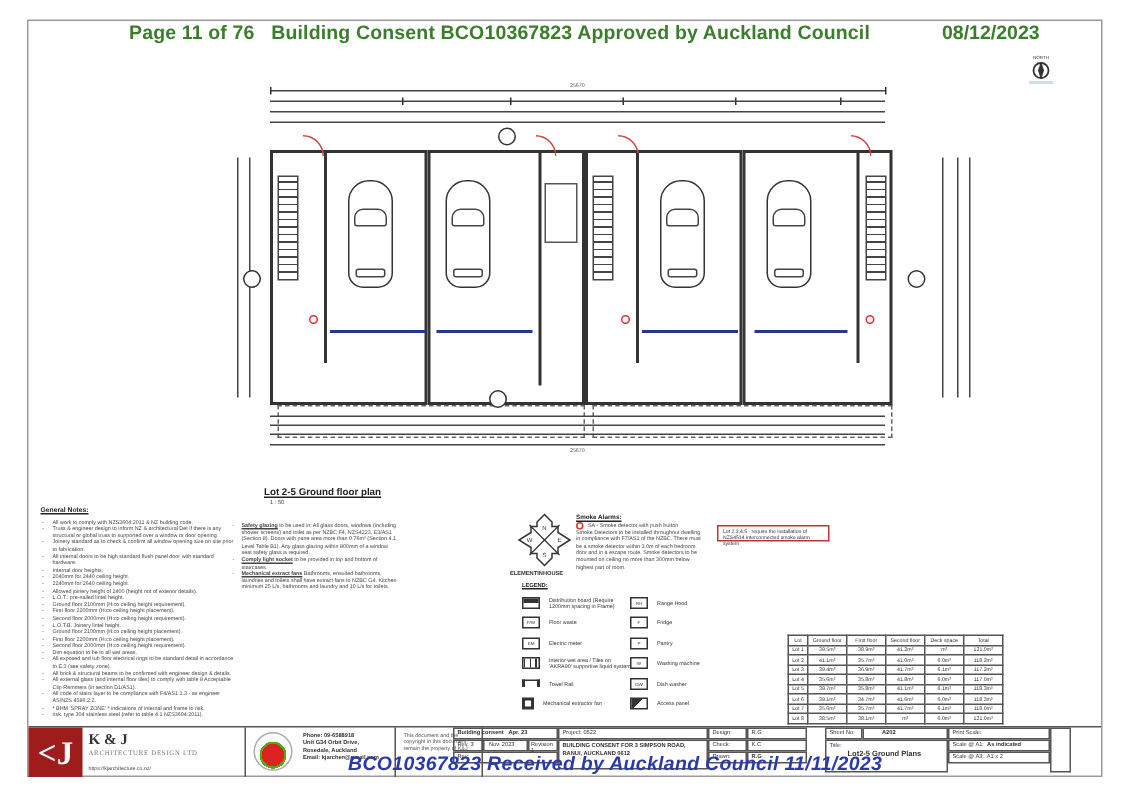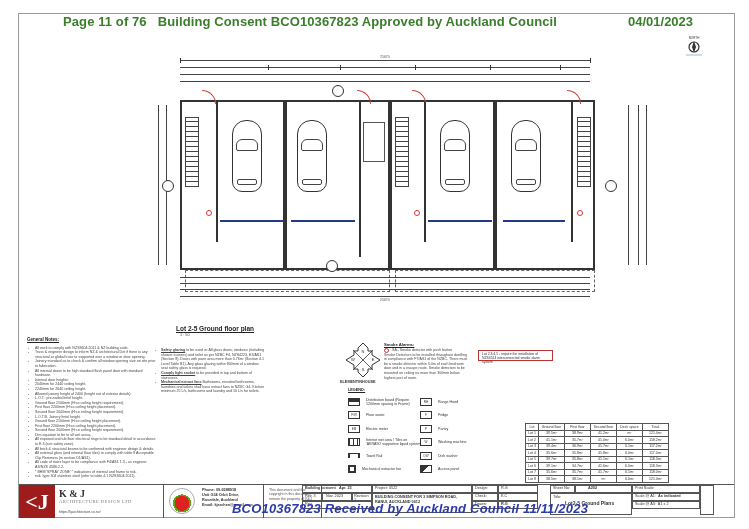--- a/index.html
+++ b/index.html
@@ -2,21 +2,21 @@
 <html><head>
 <meta charset="utf-8">
 <style>
   * { box-sizing: border-box; margin: 0; padding: 0; }
   html, body { width: 749px; height: 529px; background: #ffffff; overflow: hidden; }
   body { position: relative; font-family: "Liberation Sans", sans-serif; color: #222; }
 
   .sheet { position: absolute; left: 18px; top: 13px; width: 717px; height: 505px; border: 1.5px solid #9a9a9a; background: #fff; }
 
   .stamp-header { position: absolute; top: 14px; left: 0; width: 749px; height: 16px; font-weight: bold; font-size: 13px; color: #3a7d2b; }
-  .stamp-header .left { position: absolute; left: 63px; top: 0; letter-spacing: 0.1px; }
+  .stamp-header .left { position: absolute; left: 86px; top: 0; letter-spacing: 0.1px; }
   .stamp-header .right { position: absolute; left: 628px; top: 0; }
 
   .north-logo { position: absolute; left: 684px; top: 34px; width: 20px; height: 24px; }
 
   
   .plan { position: absolute; left: 150px; top: 55px; width: 520px; height: 260px; }
   .dimline { position: absolute; height: 1px; background: #444; }
   .dimtick { position: absolute; width: 1px; height: 5px; background: #333; }
   .dimtxt { position: absolute; font-size: 3.5px; color: #555; }
 
@@ -87,21 +87,21 @@
 
   .received-stamp { position: absolute; left: 232px; top: 501px; font-size: 13px; font-weight: bold; font-style: italic; color: #2a3aa8; white-space: nowrap; letter-spacing: 0.2px; }
 </style>
 </head>
 <body>
 
 <div class="sheet"></div>
 
 <div class="stamp-header">
   <span class="left"><span>Page 11 of 76</span>&nbsp;&nbsp;&nbsp;<span>Building Consent BCO10367823 Approved by Auckland Council</span></span>
-  <span class="right">04/01/2023</span>
+  <span class="right">08/12/2023</span>
 </div>
 
 <svg class="north-logo" viewBox="0 0 20 24">
   <text x="10" y="5" font-size="3" text-anchor="middle" fill="#333" font-family="Liberation Sans, sans-serif">NORTH</text>
   <circle cx="10" cy="13" r="5" fill="none" stroke="#333" stroke-width="1.2"></circle>
   <path d="M10 7 L12 13 L10 19 L8 13 Z" fill="#333"></path>
   <rect x="2" y="20" width="16" height="2" fill="#cde"></rect>
 </svg>
 
 <div class="plan">

